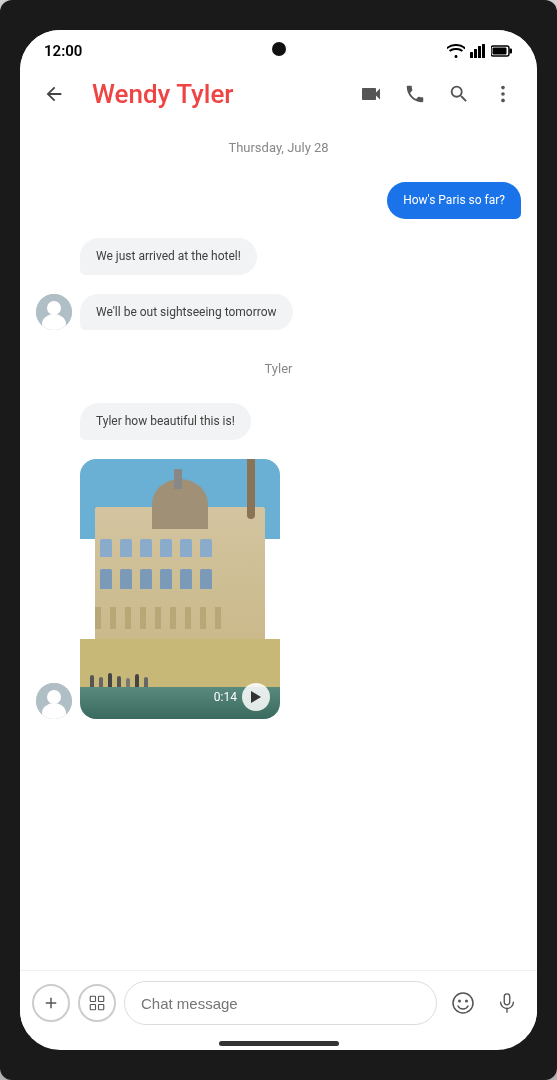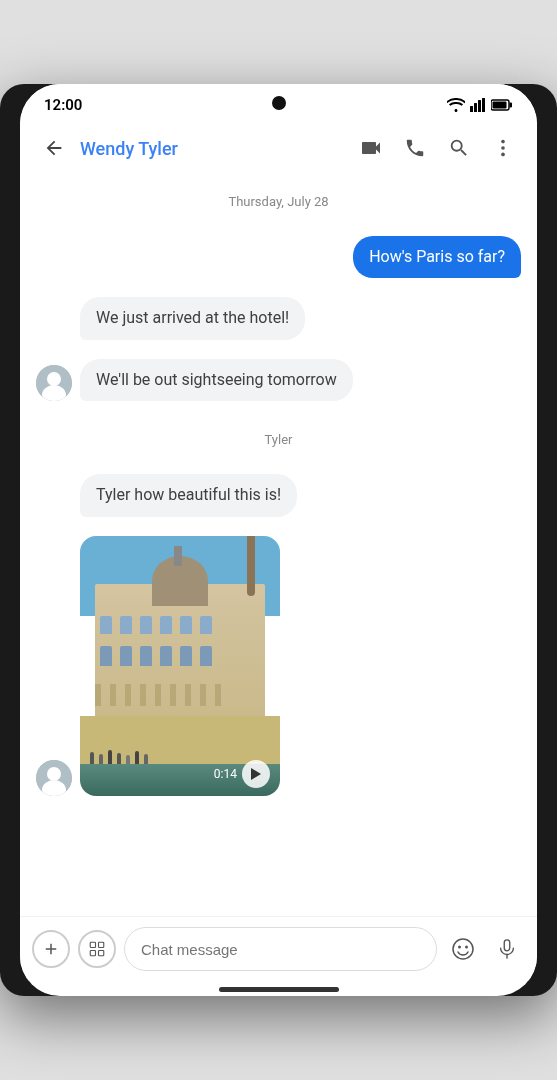--- a/index.html
+++ b/index.html
@@ -6,23 +6,23 @@
     body {
       background: #e0e0e0;
       display: flex;
       justify-content: center;
       align-items: center;
       min-height: 100vh;
       font-family: 'Segoe UI', Roboto, Arial, sans-serif;
     }
     .phone-frame {
       width: 557px;
-      height: 912px;
+      height: 1080px;
       background: #1a1a1a;
-      border-radius: 24px;
+      border-radius: 12px;
       position: relative;
       display: flex;
       flex-direction: column;
       align-items: center;
       justify-content: center;
       box-shadow: 0 20px 60px rgba(0,0,0,0.5);
     }
     .phone-screen {
       width: 517px;
       height: 1020px;
@@ -72,25 +72,25 @@
     }
     .back-btn {
       width: 36px;
       height: 36px;
       display: flex;
       align-items: center;
       justify-content: center;
       cursor: pointer;
     }
     .contact-name {
-      font-size: 18px;
+      font-size: 26px;
       font-weight: 500;
-      color: #3b82f6;
+      color: #ef4444;
       flex: 1;
-      margin-left: 8px;
+      margin-left: 20px;
     }
     .app-bar-actions {
       display: flex;
       align-items: center;
       gap: 8px;
     }
     .icon-btn {
       width: 36px;
       height: 36px;
       display: flex;
@@ -128,21 +128,21 @@
     }
     .avatar-placeholder {
       width: 36px;
       height: 36px;
       flex-shrink: 0;
     }
     .bubble {
       max-width: 70%;
       padding: 10px 16px;
       border-radius: 20px;
-      font-size: 16px;
+      font-size: 12px;
       line-height: 1.4;
     }
     .bubble.sent {
       background: #1a73e8;
       color: #fff;
       border-bottom-right-radius: 6px;
     }
     .bubble.received {
       background: #f1f3f4;
       color: #404040;

